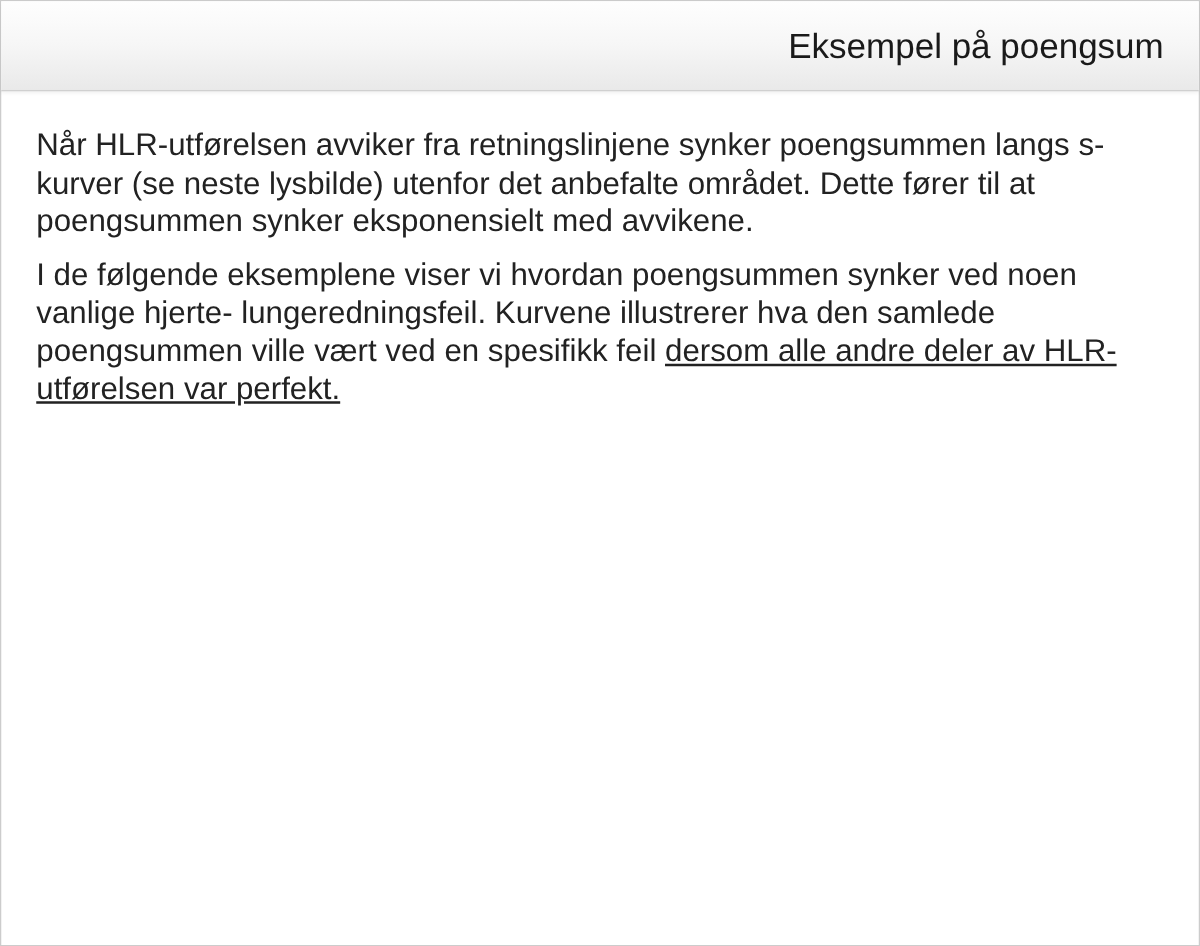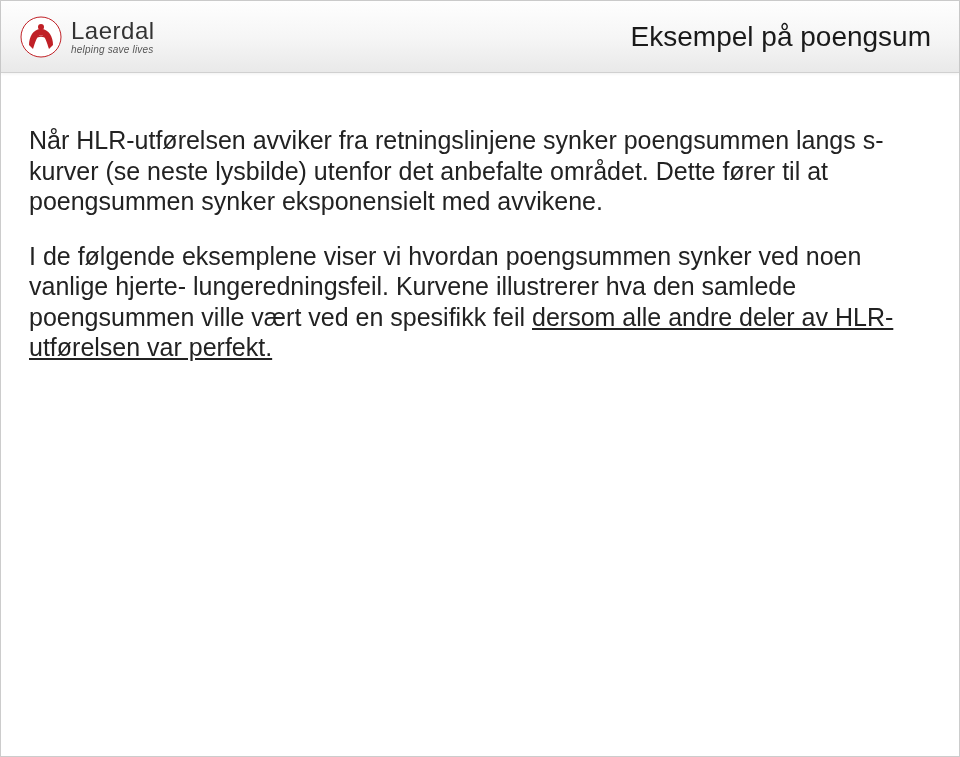--- a/index.html
+++ b/index.html
@@ -69,43 +69,30 @@
       padding-right: 4px;
     }
     .body-area {
       padding: 28px 36px 20px 28px;
     }
     .body-para {
       font-size: 25px;
       line-height: 1.22;
       color: #222222;
       margin-bottom: 12px;
-      margin-top: 24px;
     }
     .underlined {
       text-decoration: underline;
     }
   </style>
 </head>
 <body>
 
 <div class="slide">
   <div class="header-bar">
-    <div class="logo-block">
-      <svg class="logo-emblem" viewBox="0 0 44 44">
-        <circle cx="22" cy="22" r="20" fill="#ffffff" stroke="#c02026" stroke-width="1"></circle>
-        <path d="M10 30 C10 22 14 14 22 14 C30 14 34 22 34 30 L30 34 C28 28 26 20 22 20 C18 20 16 28 14 34 Z" fill="#c02026"></path>
-        <circle cx="22" cy="12" r="3" fill="#c02026"></circle>
-        <path d="M14 24 C18 20 26 20 30 24" stroke="#c02026" stroke-width="1.5" fill="none"></path>
-      </svg>
-      <div class="logo-text-wrap">
-        <span class="logo-word">Laerdal</span>
-        <span class="logo-tagline">helping save lives</span>
-      </div>
-    </div>
     <div class="slide-title">Eksempel på poengsum</div>
   </div>
 
   <div class="body-area">
     <p class="body-para">
       <span>Når HLR-utførelsen avviker fra retningslinjene synker poengsummen langs s-kurver (se neste lysbilde) utenfor det anbefalte området. Dette fører til at poengsummen synker eksponensielt med avvikene.</span>
     </p>
     <p class="body-para">
       <span>I de følgende eksemplene viser vi hvordan poengsummen synker ved noen vanlige hjerte- lungeredningsfeil. Kurvene illustrerer hva den samlede poengsummen ville vært ved en spesifikk feil </span><span class="underlined">dersom alle andre deler av HLR- utførelsen var perfekt.</span>
     </p>

